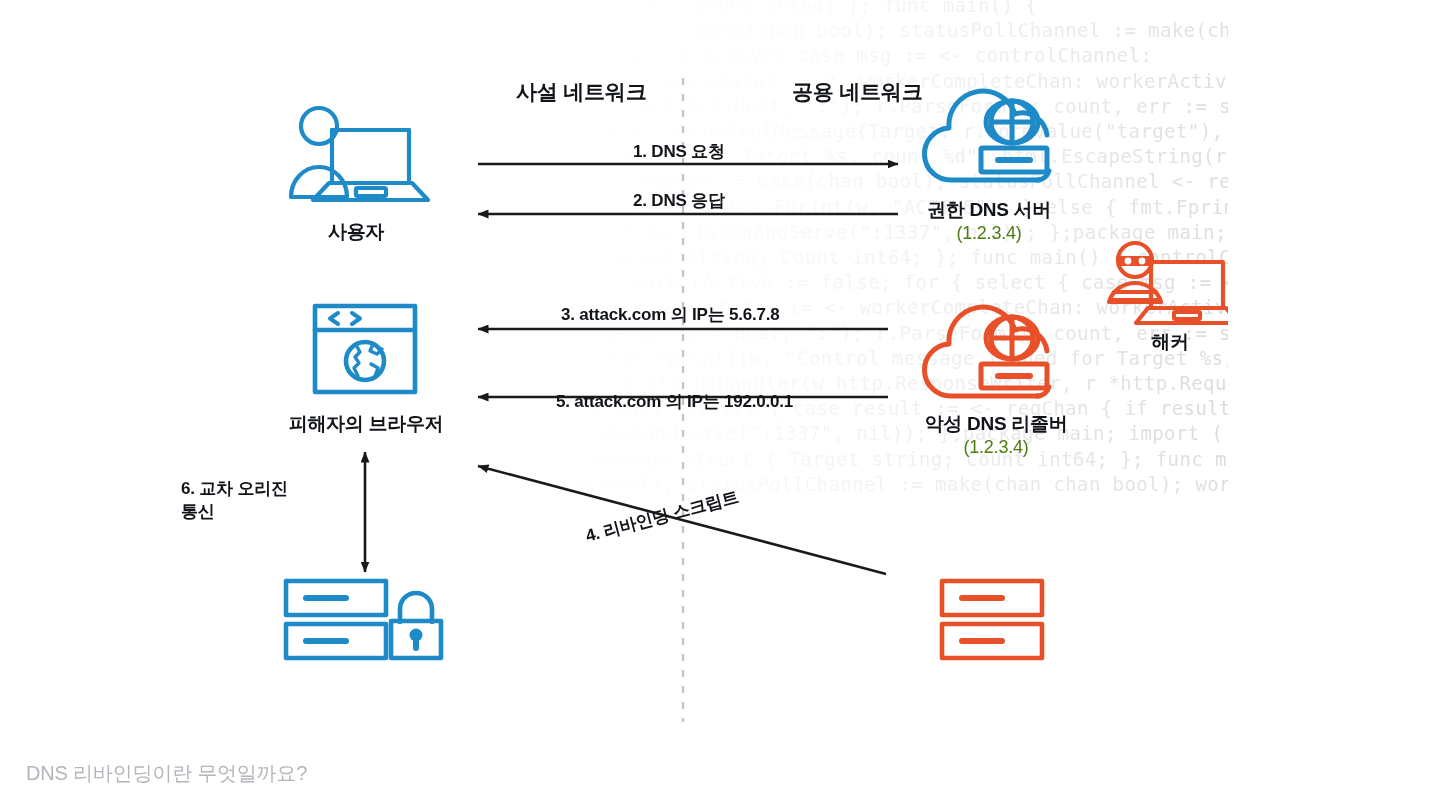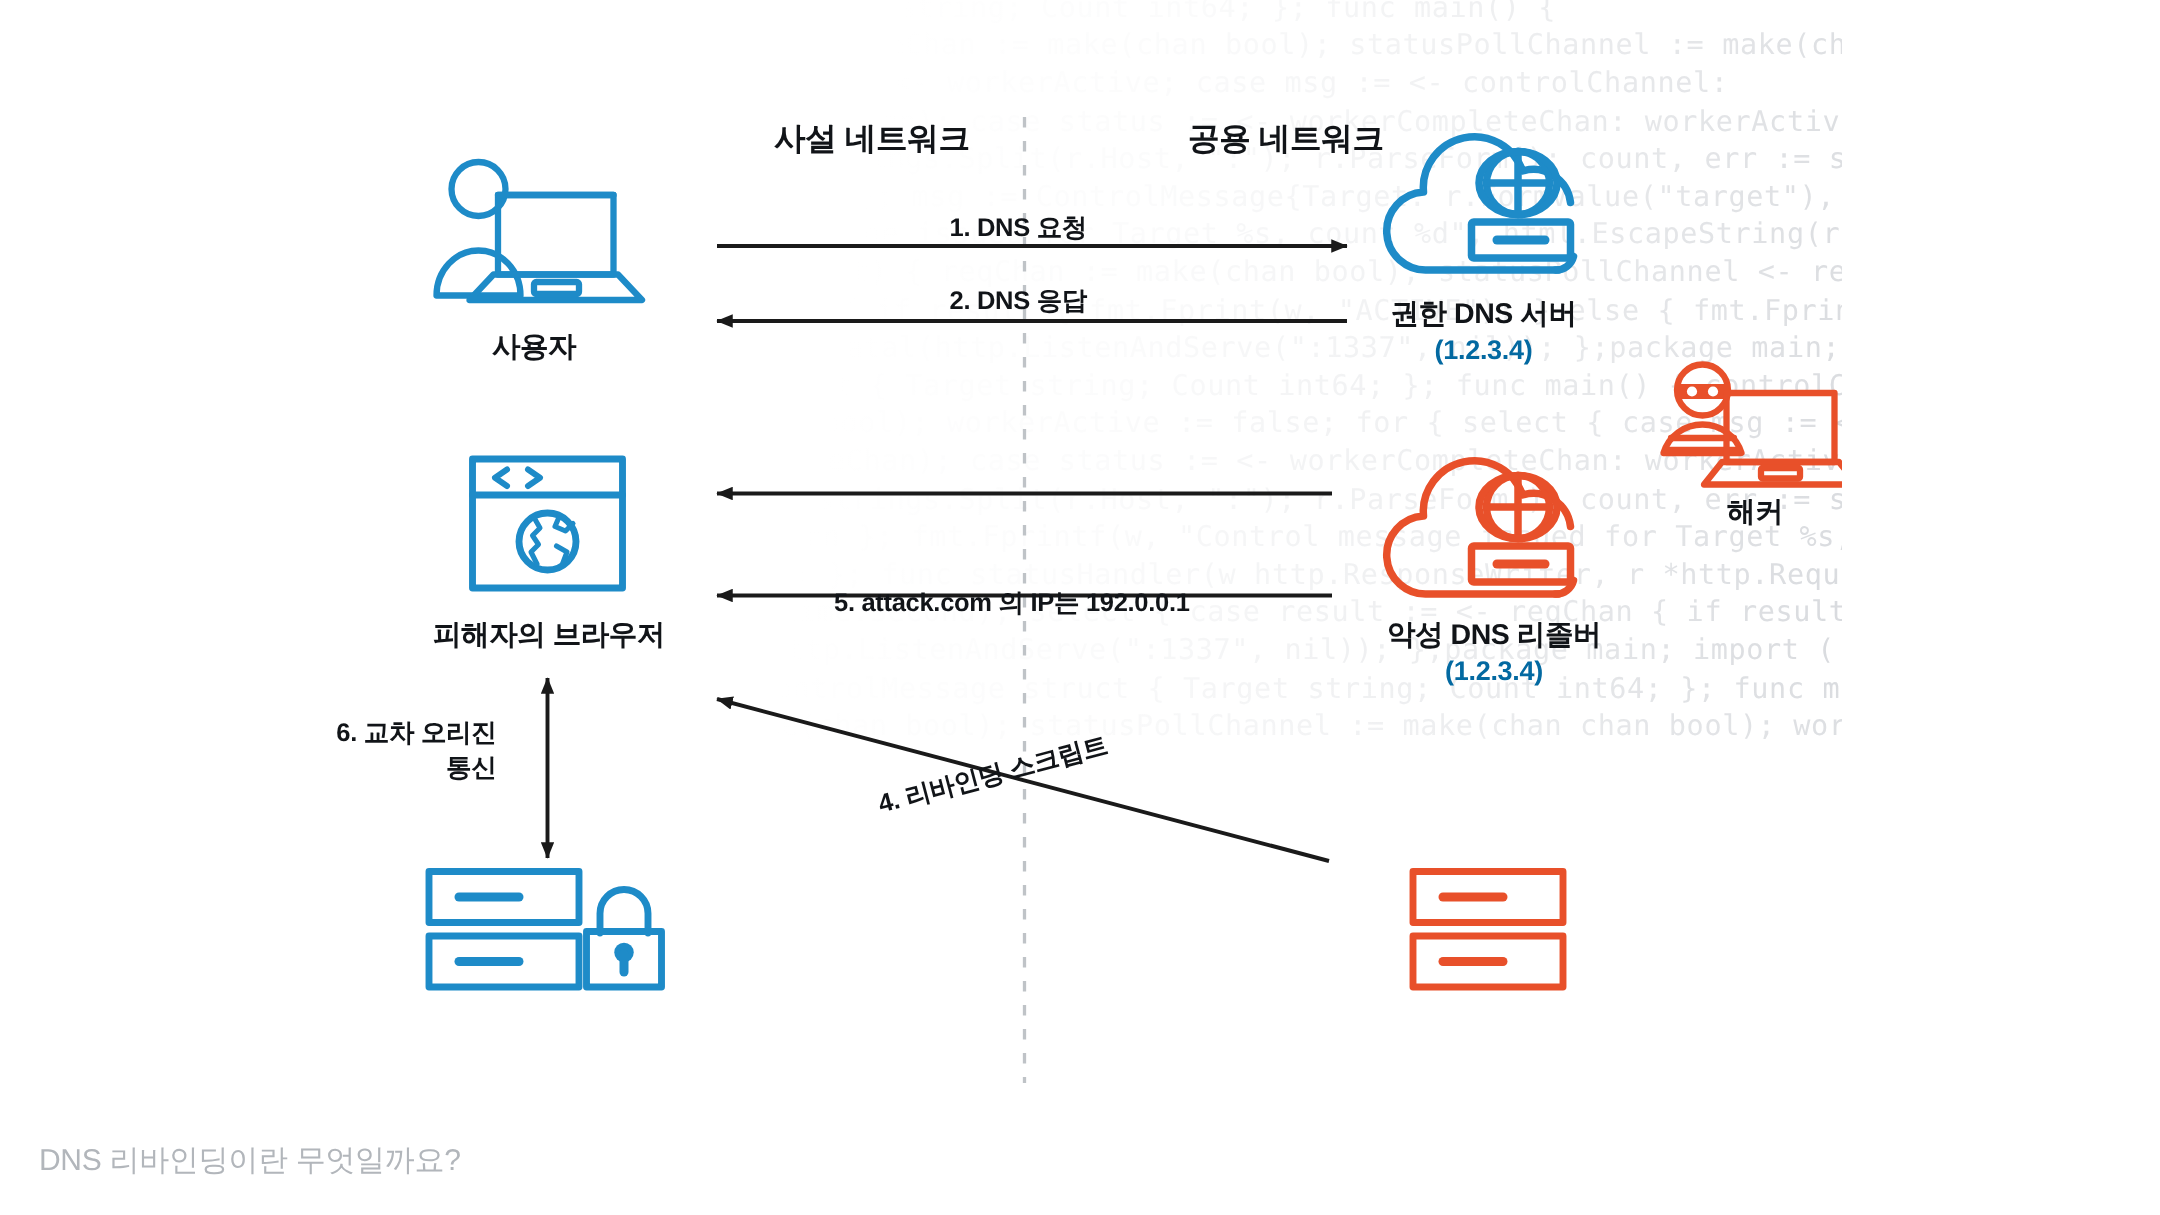--- a/index.html
+++ b/index.html
@@ -80,39 +80,39 @@
     font-weight: 700;
     color: #111418;
     text-align: center;
     line-height: 1.28;
     white-space: nowrap;
     letter-spacing: -0.3px;
   }
   .node-sub {
     display: block;
     font-size: 18px;
-    font-weight: 700;
-    color: #0369a1;
+    font-weight: 400;
+    color: #4d7c0f;
     letter-spacing: -0.2px;
   }
 
   .flow-label {
     position: absolute;
     font-size: 17px;
     font-weight: 700;
     color: #111418;
     white-space: nowrap;
     letter-spacing: -0.2px;
   }
   .flow-label-multi {
     position: absolute;
     font-size: 17px;
     font-weight: 700;
     color: #111418;
-    text-align: right;
+    text-align: left;
     line-height: 1.35;
     letter-spacing: -0.2px;
   }
   .flow-label-rot {
     position: absolute;
     font-size: 17px;
     font-weight: 700;
     color: #111418;
     white-space: nowrap;
     transform-origin: 0 50%;
@@ -291,20 +291,21 @@
     <g fill="none" stroke="#e8502a" stroke-width="4.6" stroke-linejoin="round" stroke-linecap="round">
       <rect x="3" y="3" width="100" height="34"></rect>
       <path d="M23 20 L63 20" stroke-width="6"></path>
       <rect x="3" y="46" width="100" height="34"></rect>
       <path d="M23 63 L63 63" stroke-width="6"></path>
     </g>
   </svg>
 
   <div class="flow-label" style="left:633px;top:140px;">1. DNS 요청</div>
   <div class="flow-label" style="left:633px;top:189px;">2. DNS 응답</div>
+  <div class="flow-label" style="left:561px;top:303px;">3. attack.com 의 IP는 5.6.7.8</div>
   <div class="flow-label" style="left:556px;top:390px;">5. attack.com 의 IP는 192.0.0.1</div>
 
   <div class="flow-label-rot" style="left:586px;top:525px;transform:rotate(-14.8deg);">4. 리바인딩 스크립트</div>
 
   <div class="flow-label-multi" style="left:181px;top:478px;width:150px;">
     <span>6. 교차 오리진</span><br>
     <span>통신</span>
   </div>
 
   <div id="akamai-logo">

